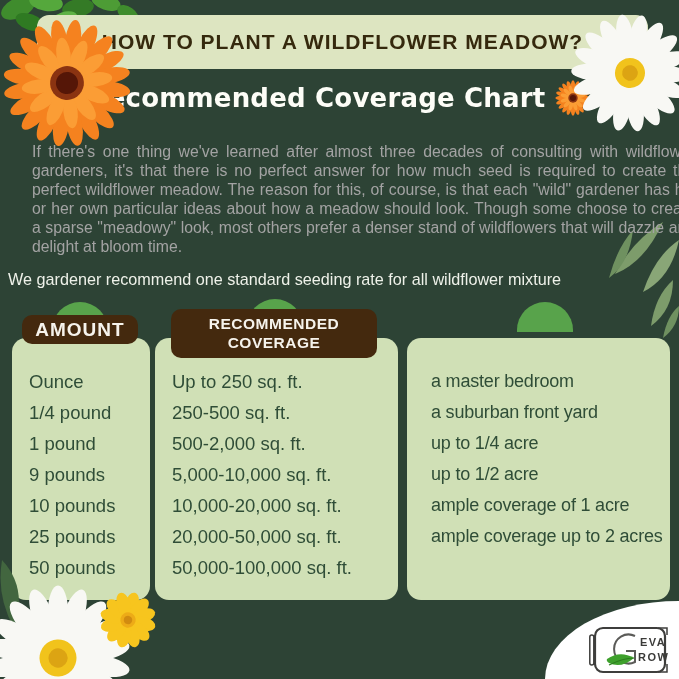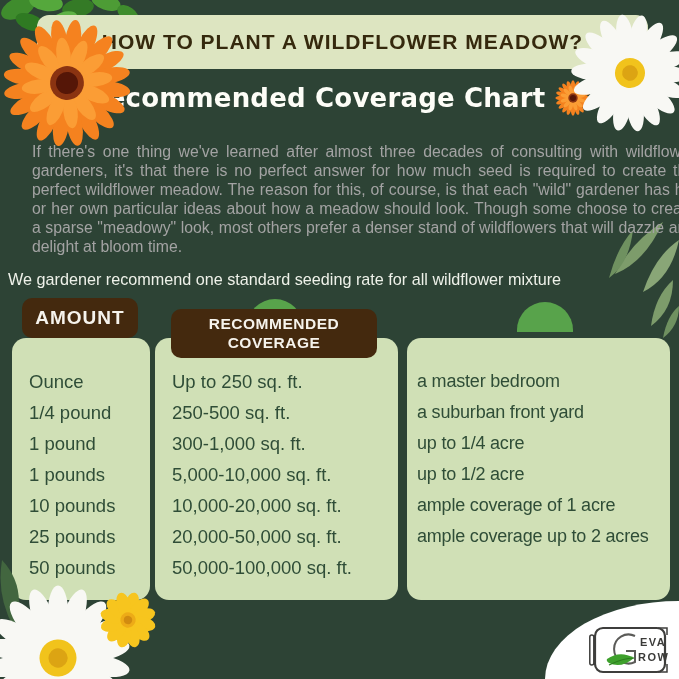--- a/index.html
+++ b/index.html
@@ -28,27 +28,27 @@
   .panel-1{left:12px;top:338px;width:138px;height:262px;}
   .panel-2{left:155px;top:338px;width:243px;height:262px;}
   .panel-3{left:407px;top:338px;width:263px;height:262px;}
   .dome{width:56px;height:30px;background:#58a34b;border-radius:28px 28px 0 0;z-index:1;}
   .dome-1{left:52px;top:302px;}
   .dome-2{left:247px;top:299px;}
   .dome-3{left:517px;top:302px;}
   .badge{background:#44290e;border-radius:10px;z-index:3;display:flex;
          align-items:center;justify-content:center;text-align:center;
          color:#f6f3ec;font-weight:bold;}
-  .badge-1{left:22px;top:298px;width:116px;height:40px;font-size:19px;letter-spacing:1px;}
+  .badge-1{left:22px;top:315px;width:116px;height:29px;font-size:19px;letter-spacing:1px;}
   .badge-2{left:171px;top:309px;width:206px;height:49px;font-size:15.5px;
            letter-spacing:.5px;line-height:1.22;padding:0 24px;box-sizing:border-box;}
   .badge-3{left:458px;top:315px;width:179px;height:42px;font-size:19px;letter-spacing:1px;}
   .rows{padding:33px 0 0 17px;}
   .rows div{height:31px;font-size:18.5px;color:#2f4d37;}
-  .panel-3 .rows{padding-left:10px;}
+  .panel-3 .rows{padding-left:24px;}
   .panel-3 .rows div{font-size:18px;letter-spacing:-0.2px;}
 
   
   .decor{z-index:5;}
   .decor-back{z-index:1;}
   .corner-blob{right:0;bottom:0;width:134px;height:78px;background:#ffffff;
                border-top-left-radius:100% 100%;z-index:4;}
   .logo{left:589px;top:625px;z-index:5;}
 </style>
 </head>
@@ -179,34 +179,34 @@
 
   <p class="abs intro">If there's one thing we've learned after almost three decades of consulting with wildflower gardeners, it's that there is no perfect answer for how much seed is required to create the perfect wildflower meadow. The reason for this, of course, is that each "wild" gardener has his or her own particular ideas about how a meadow should look. Though some choose to create a sparse "meadowy" look, most others prefer a denser stand of wildflowers that will dazzle and delight at bloom time.</p>
   <p class="abs note">We gardener recommend one standard seeding rate for all wildflower mixture</p>
 
   <div class="abs dome dome-1"></div>
   <div class="abs panel panel-1">
     <div class="rows">
       <div>Ounce</div>
       <div>1/4 pound</div>
       <div>1 pound</div>
-      <div>1 pounds</div>
+      <div>9 pounds</div>
       <div>10 pounds</div>
       <div>25 pounds</div>
       <div>50 pounds</div>
     </div>
   </div>
   <div class="abs badge badge-1">AMOUNT</div>
 
   <div class="abs dome dome-2"></div>
   <div class="abs panel panel-2">
     <div class="rows">
       <div>Up to 250 sq. ft.</div>
       <div>250-500 sq. ft.</div>
-      <div>300-1,000 sq. ft.</div>
+      <div>500-2,000 sq. ft.</div>
       <div>5,000-10,000 sq. ft.</div>
       <div>10,000-20,000 sq. ft.</div>
       <div>20,000-50,000 sq. ft.</div>
       <div>50,000-100,000 sq. ft.</div>
     </div>
   </div>
   <div class="abs badge badge-2">RECOMMENDED COVERAGE</div>
 
   <div class="abs dome dome-3"></div>
   <div class="abs panel panel-3">

